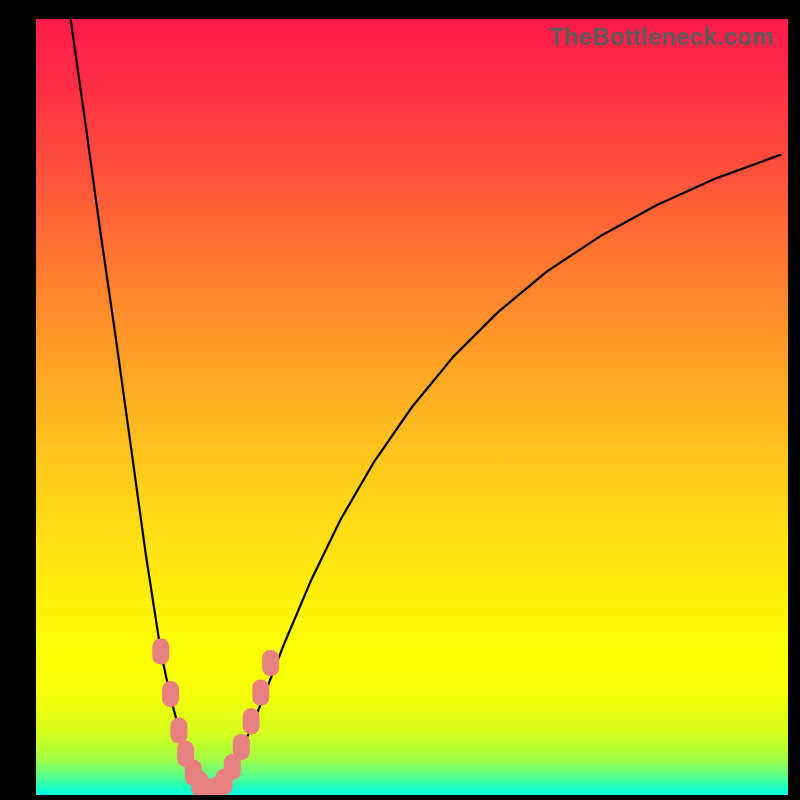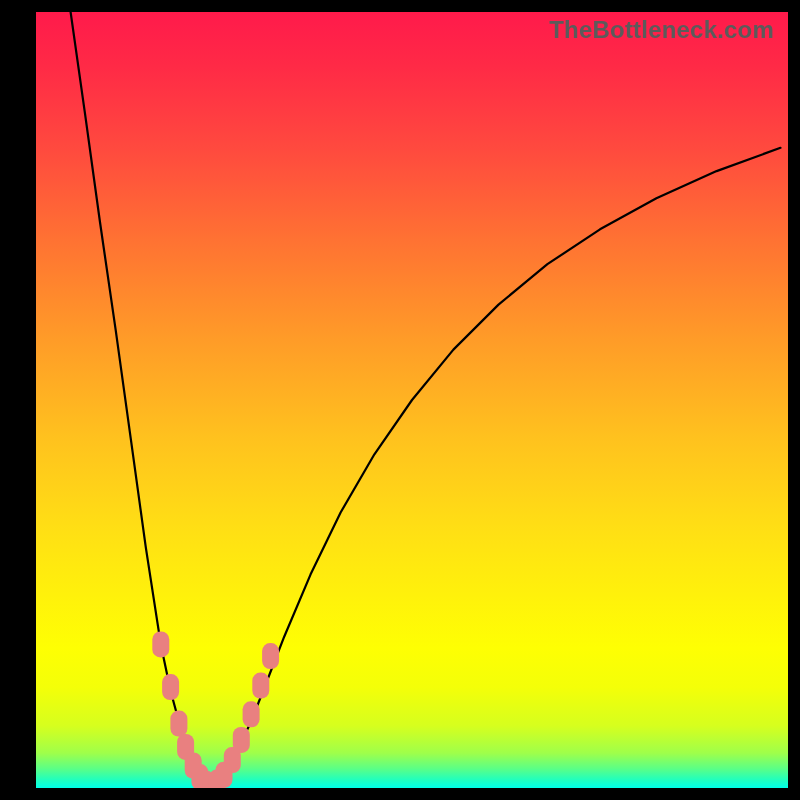--- a/index.html
+++ b/index.html
@@ -13,21 +13,21 @@
   .frame {
     position: absolute;
     left: 0; top: 0;
     width: 800px;
     height: 800px;
     background: #000;
   }
   .plot {
     position: absolute;
     left: 36px;
-    top: 12px;
+    top: 19px;
     width: 752px;
     height: 776px;
     
     background: linear-gradient(
       to bottom,
       #ff1a4b 0%,
       #ff2a46 7%,
       #ff4b3e 18%,
       #ff7432 30%,
       #ff9b28 42%,

